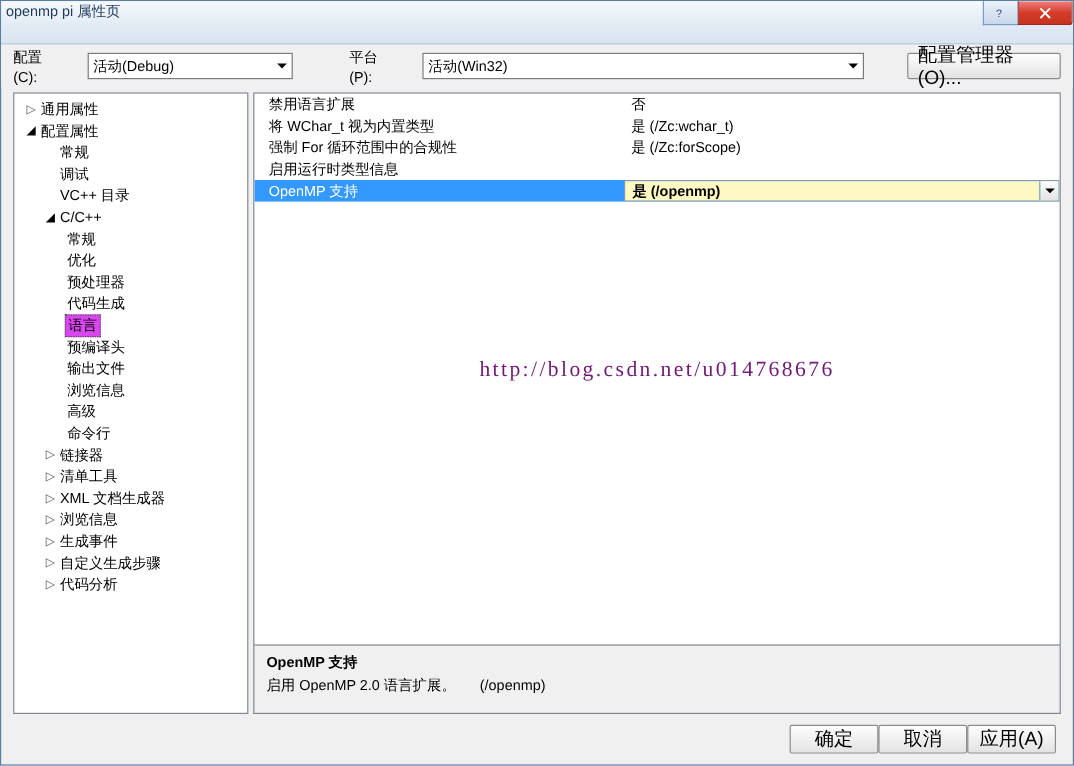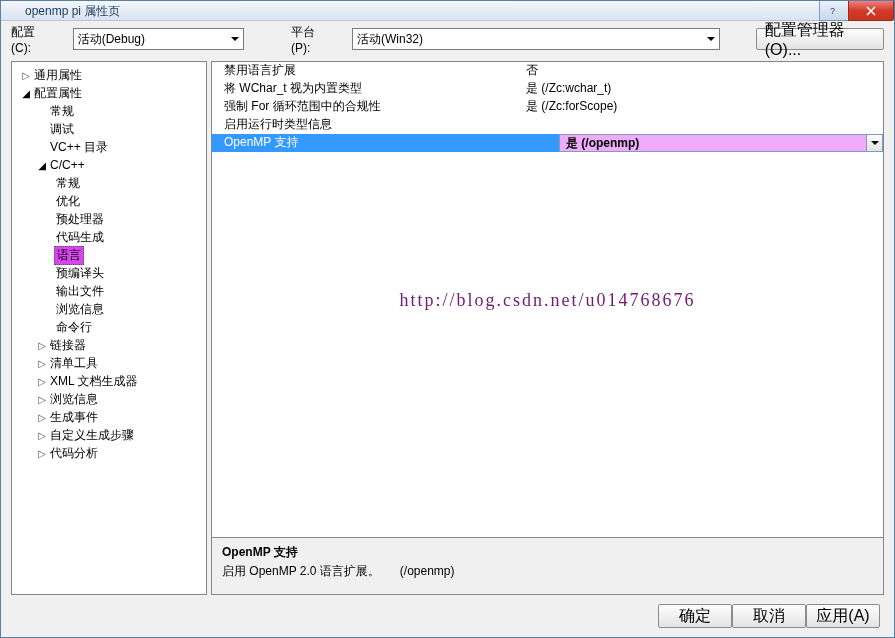--- a/index.html
+++ b/index.html
@@ -6,25 +6,25 @@
   body { margin: 0; padding: 0; background: #fff; }
   .window {
     width: 895px; height: 638px;
     background: #f0f0f0;
     border: 1px solid #5a7fa0;
     display: flex; flex-direction: column;
     position: relative;
   }
   
   .titlebar {
-    height: 20px;
+    height: 36px;
     background: linear-gradient(to bottom, #f6f9fc 0%, #e4ecf5 50%, #d9e4f0 100%);
     border-bottom: 1px solid #b5c6d9;
-    display: flex; align-items: flex-end;
-    padding-left: 24px;
+    display: flex; align-items: flex-start;
+    padding-left: 4px;
     font-size: 12px; color: #1e395b;
     position: relative;
   }
   .titlebar-controls {
     position: absolute; right: 0; top: 0;
     display: flex;
   }
   .ctl-btn {
     width: 30px; height: 20px;
     background: linear-gradient(to bottom,#eaf1fa,#c7d8ec);
@@ -115,33 +115,32 @@
   }
   .grid {
     flex: 1;
     background: #fff;
     border: 1px solid #828790;
     font-size: 12px;
     overflow: auto;
     position: relative;
   }
   .row {
-    display: flex; height: 18px; 
+    display: flex; height: 18px; align-items: center;
   }
   .row .name { width: 308px; padding-left: 12px; white-space: nowrap; overflow: hidden;}
   .row .val { flex: 1; padding-left: 6px; white-space: nowrap; overflow: hidden;}
   .row.selected {
     background: #3399ff; color: #fff;
   }
   .row.selected .val {
-    background: #f0abfc; color: #000; font-weight: bold;
+    background: #fef9c3; color: #000; font-weight: bold;
     border: 1px solid #7f9db9; height: 18px;
     display: flex; align-items: center;
     position: relative;
-    margin-left: 39px;
   }
   .row.selected .val .dd {
     position: absolute; right: 0; top: 0; bottom: 0;
     width: 16px; border-left: 1px solid #7f9db9;
     display: flex; align-items: center; justify-content: center;
     background: linear-gradient(to bottom,#fdfdfd,#e3e3e3);
   }
   .row.selected .val .dd::after {
     content:""; width:0; height:0;
     border-left:4px solid transparent; border-right:4px solid transparent;
@@ -259,20 +258,23 @@
       <div class="tree-item lvl3">
           <span class="lbl">预编译头</span>
         </div>
       <div class="tree-item lvl3">
           <span class="lbl">输出文件</span>
         </div>
       <div class="tree-item lvl3">
           <span class="lbl">浏览信息</span>
         </div>
       <div class="tree-item lvl3">
+          <span class="lbl">高级</span>
+        </div>
+      <div class="tree-item lvl3">
           <span class="lbl">命令行</span>
         </div>
       <div class="tree-item lvl2">
           <span class="tri">▷</span>
           <span class="lbl">链接器</span>
         </div>
       <div class="tree-item lvl2">
           <span class="tri">▷</span>
           <span class="lbl">清单工具</span>
         </div>

